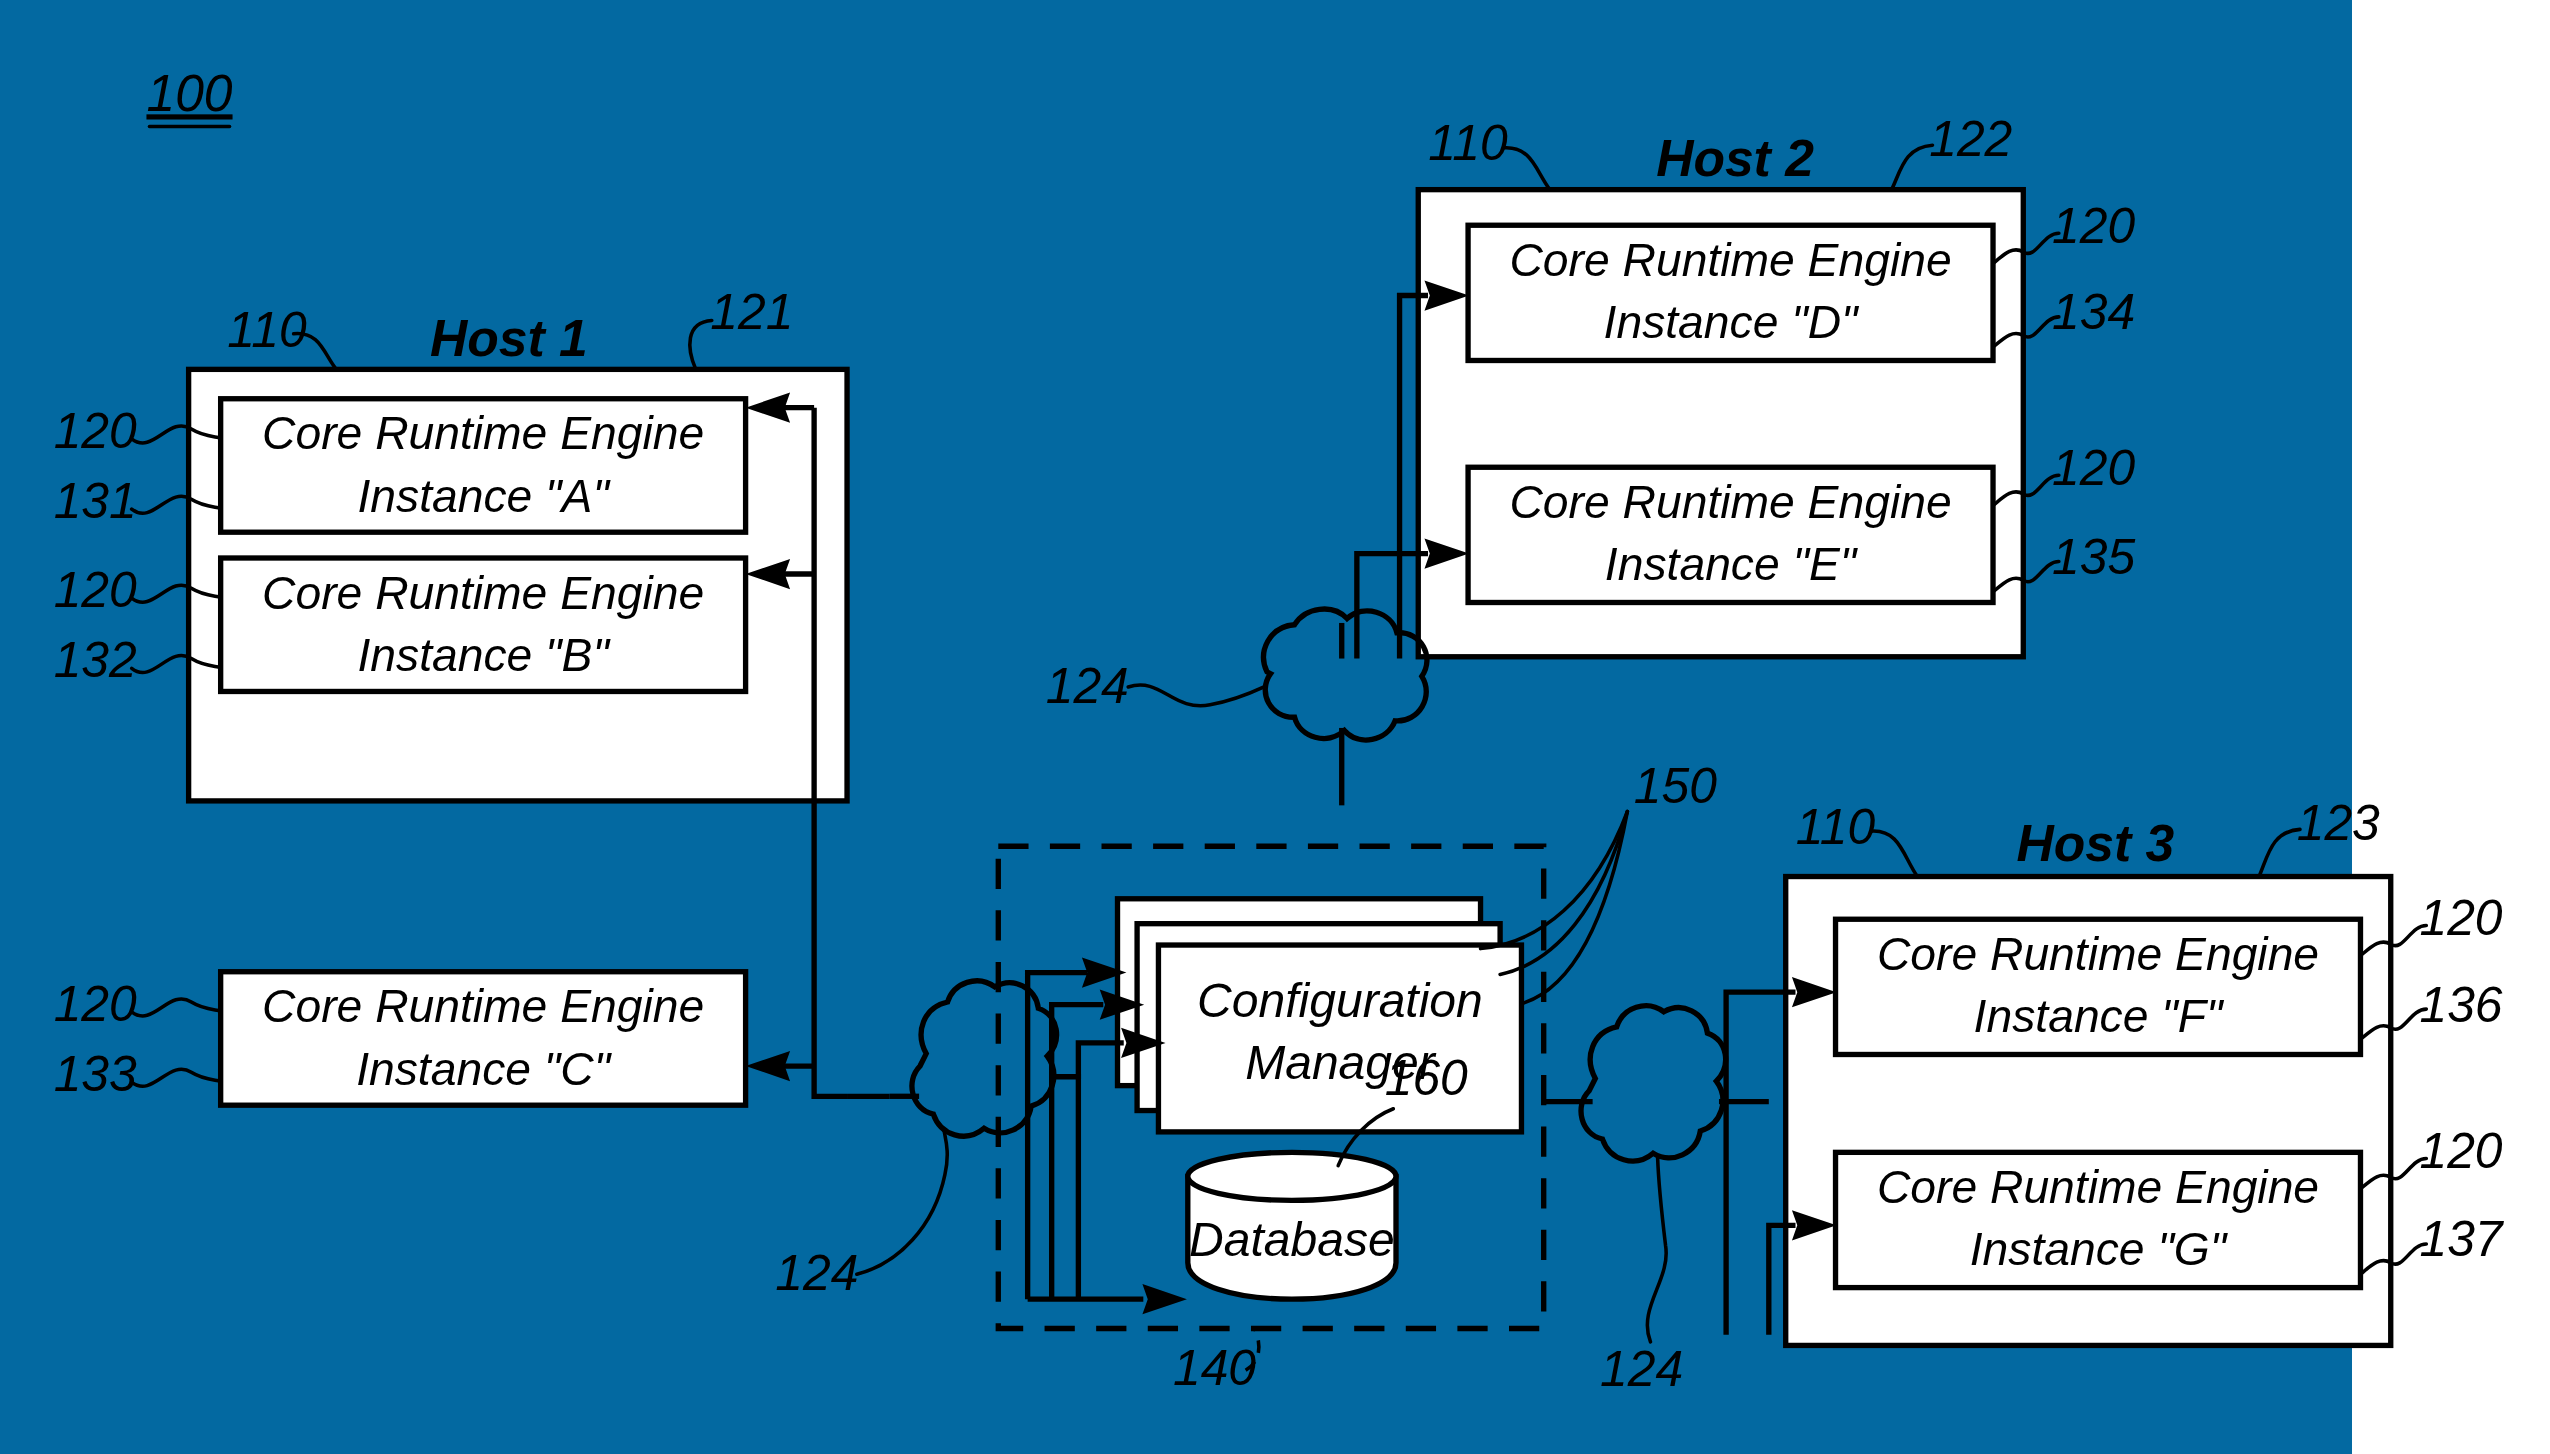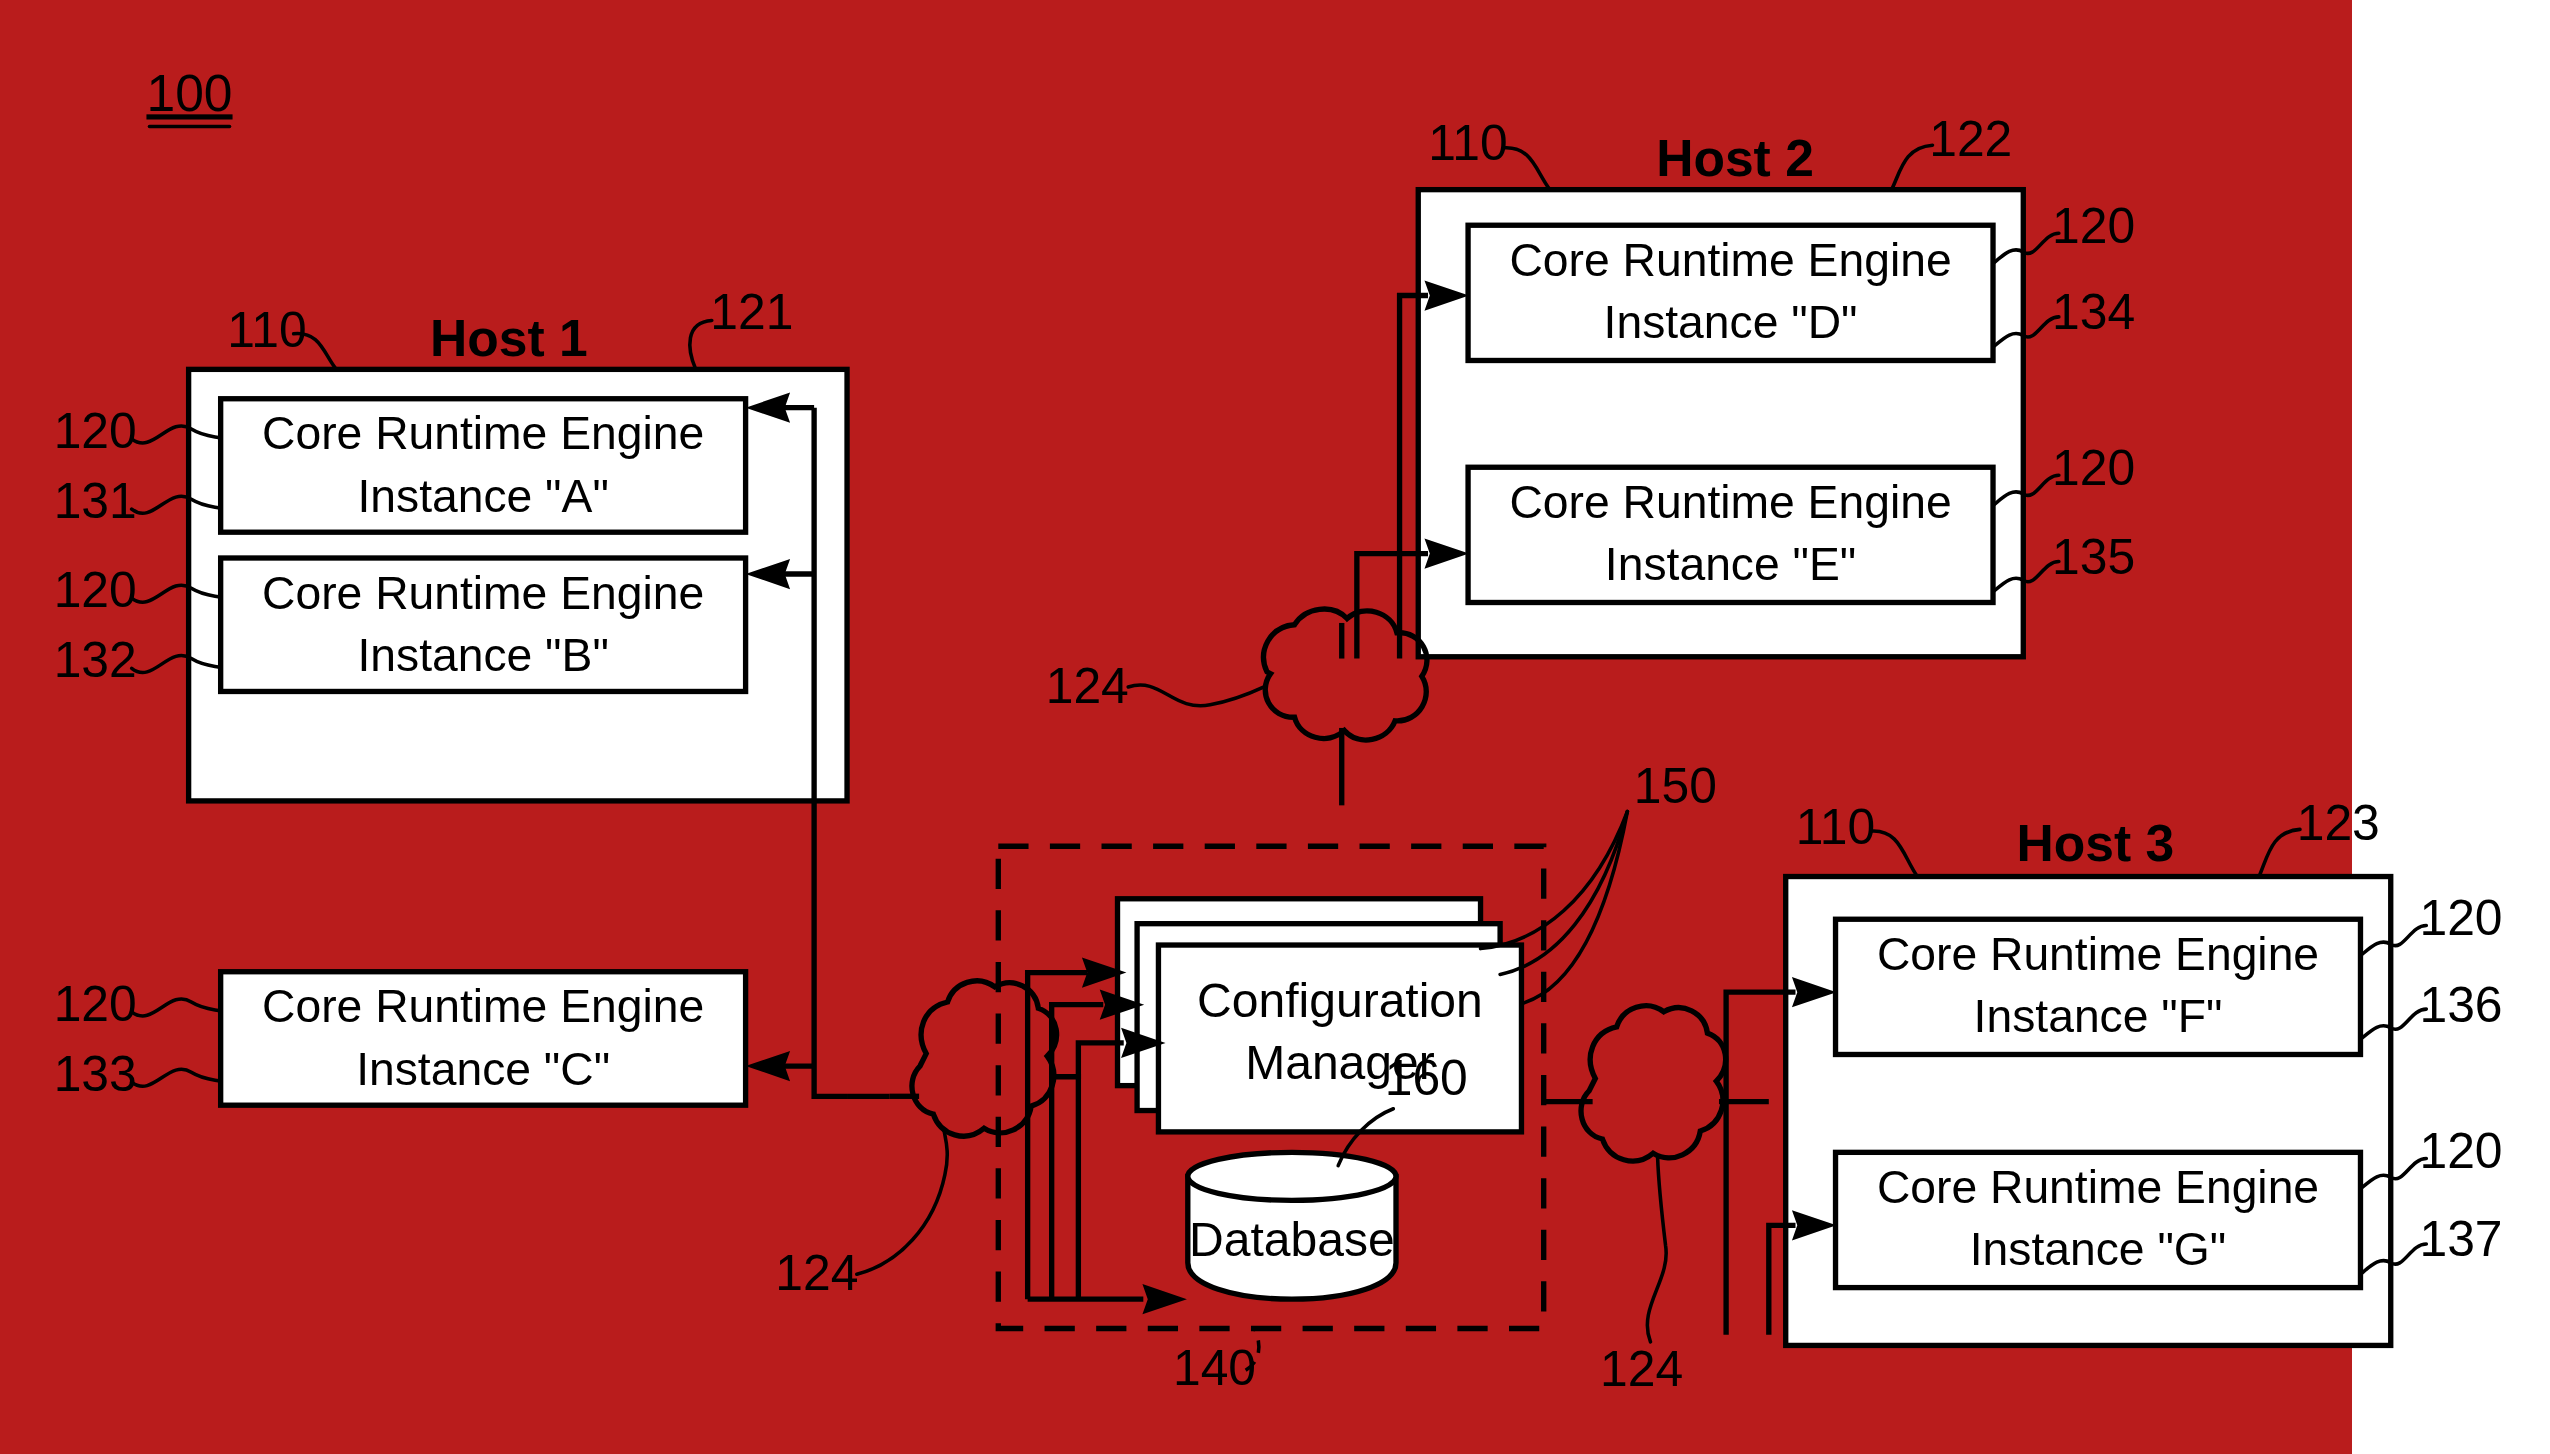--- a/index.html
+++ b/index.html
@@ -11,21 +11,22 @@
   body {
     width: 2550px;
     height: 1455px;
     font-family: "Liberation Sans", sans-serif;
     overflow: hidden;
   }
   #figure-root {
     position: relative;
     width: 2352px;
     height: 1455px;
-    background: #b91c1c;
+    background: #0369a1;
+    font-style: italic;
   }
   svg.diagram {
     display: block;
     width: 2550px;
     height: 1455px;
   }
   .stroke {
     fill: none;
     stroke: #000000;
     stroke-width: 6;

